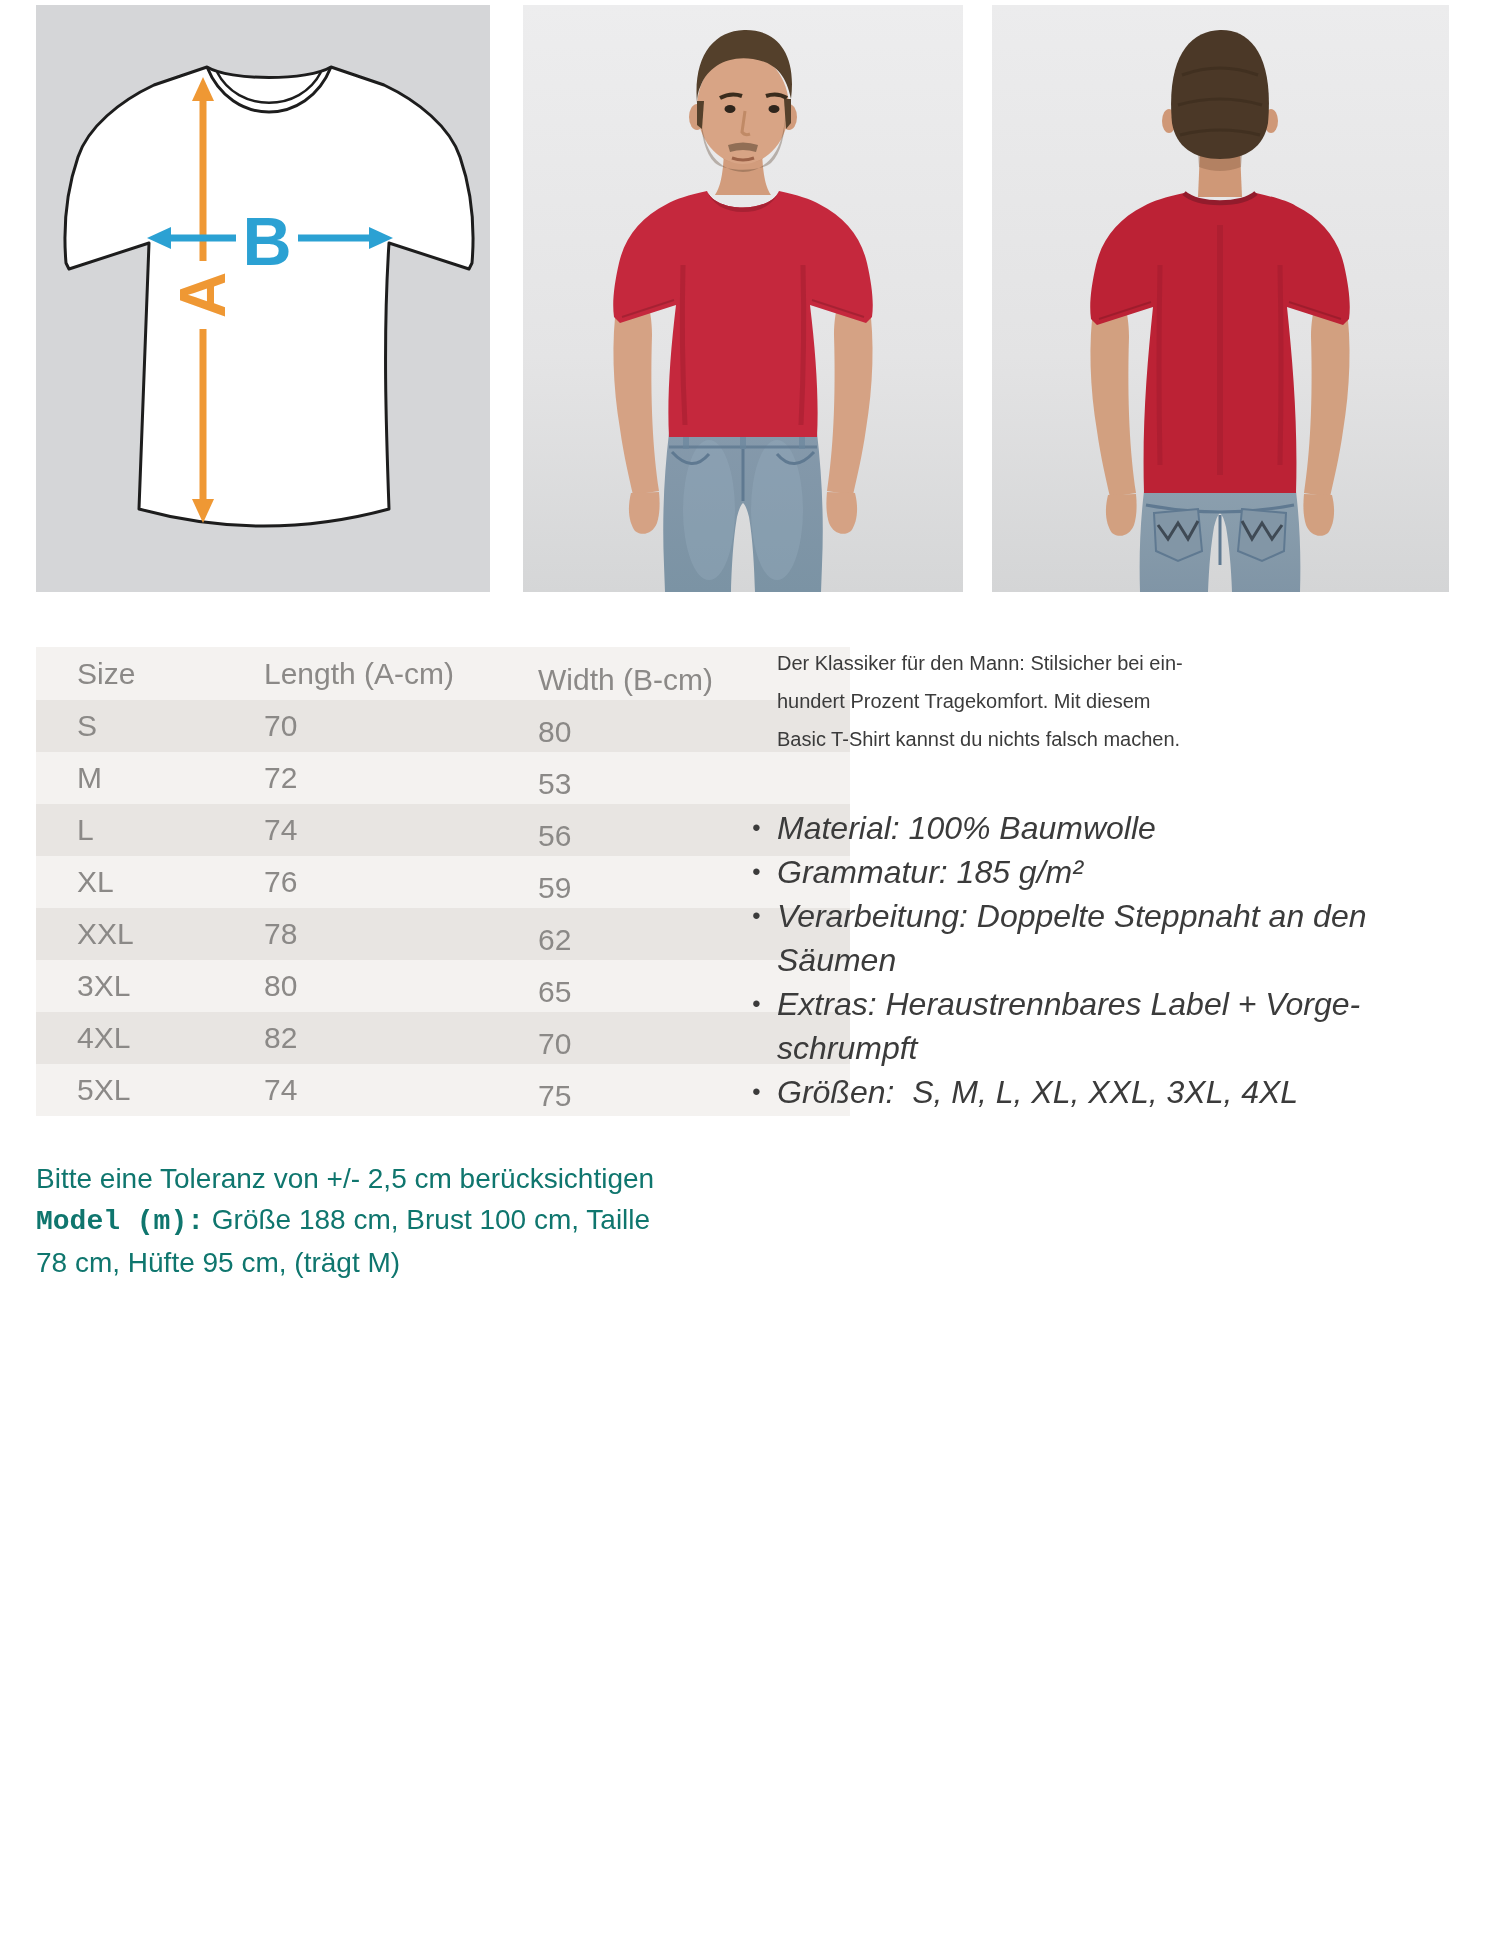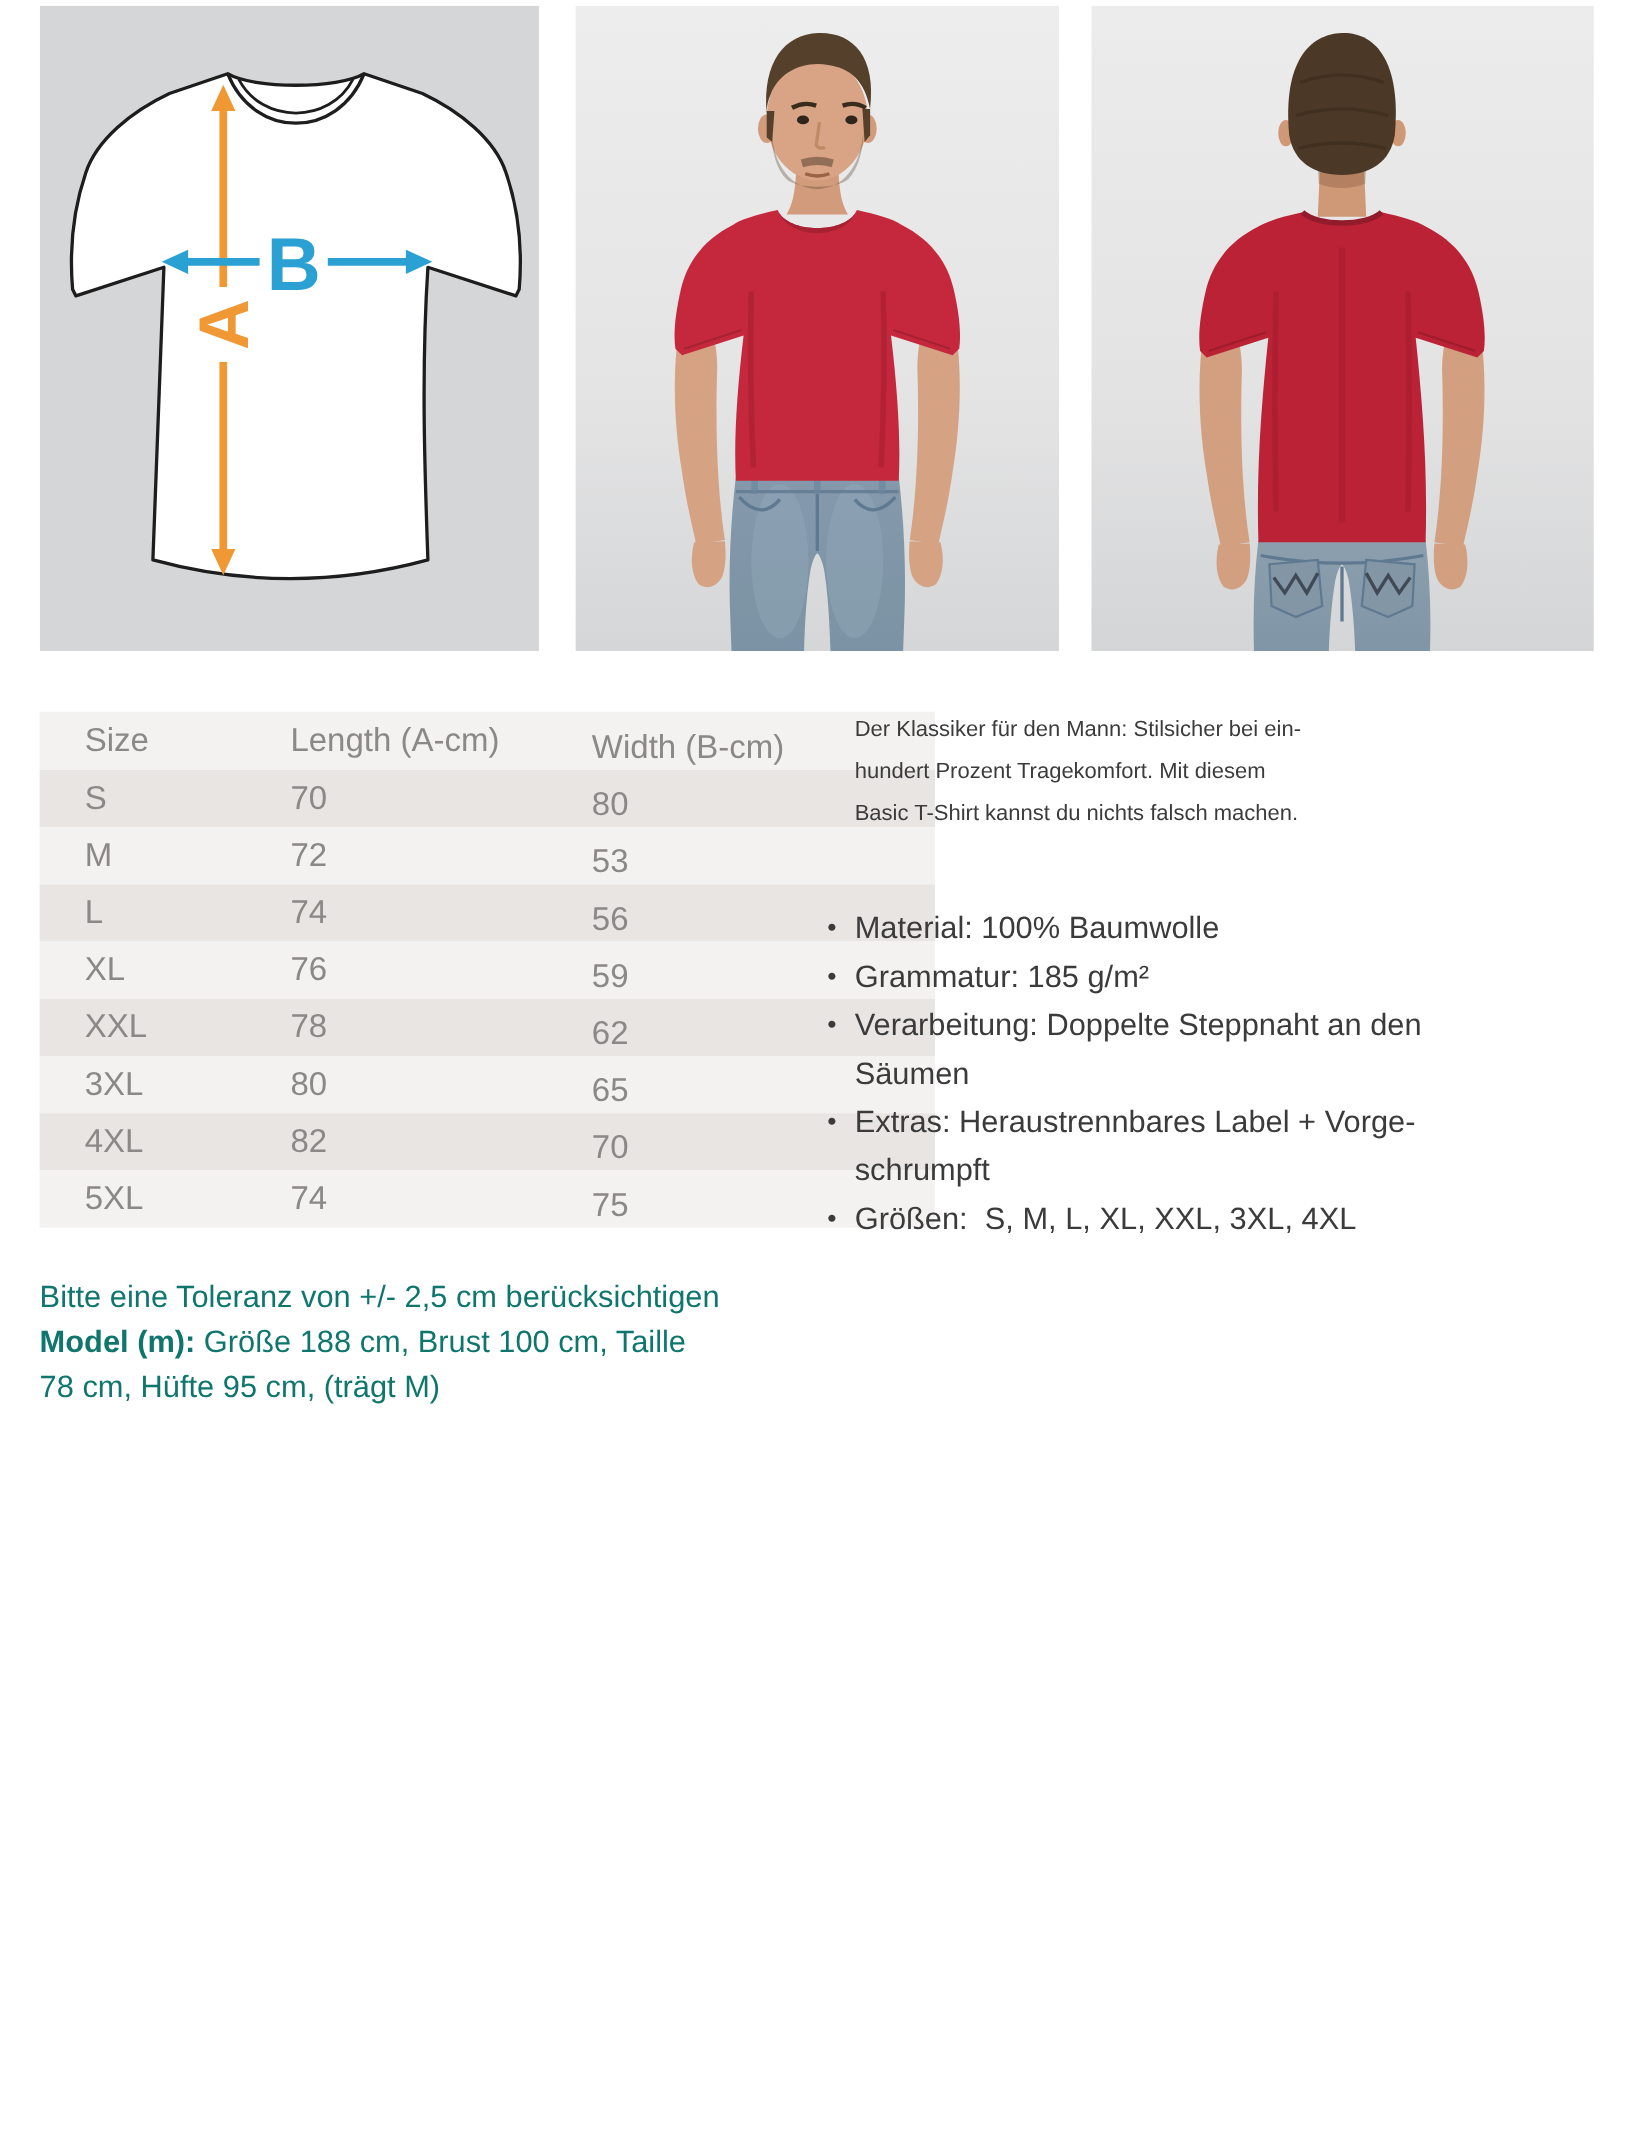--- a/index.html
+++ b/index.html
@@ -19,28 +19,28 @@
   .trow.head{height:53px;background:#f4f2f0;}
   .trow.dark{background:#e8e5e2;}
   .trow.light{background:#f4f2f0;}
   .c1{width:228px;padding-left:41px;box-sizing:border-box;}
   .c2{width:274px;}
   .c3{flex:1;margin-top:12px;}
 
   
   .desc{position:absolute;left:746px;top:644px;width:700px;color:#3b3b3b;}
   .desc-intro{margin:0 0 0 31px;font-size:20px;line-height:38px;white-space:pre-line;}
-  ul.features{margin:64px 0 0 0;padding:0;list-style:none;font-size:28px;line-height:44px;}
+  ul.features{margin:48px 0 0 0;padding:0;list-style:none;font-size:32px;line-height:44px;font-style:italic;}
   ul.features li{position:relative;padding-left:31px;white-space:pre-line;}
   ul.features li::before{content:"\2022";position:absolute;left:6px;top:0;font-size:24px;color:#3b3b3b;}
 
   
   .notes{position:absolute;left:36px;top:1158px;width:680px;color:#0f766e;font-size:28px;}
   .notes .nline{line-height:41px;white-space:nowrap;}
-  .notes b{font-weight:700;}
+  .notes b{font-weight:700;font-family:Liberation Mono, monospace;}
 </style>
 </head>
 <body>
 
 <div class="page">
 
   <div class="tile" id="tile-diagram">
     <svg viewBox="0 0 454 587">
       <rect width="454" height="587" fill="#d5d6d8"></rect>
 

